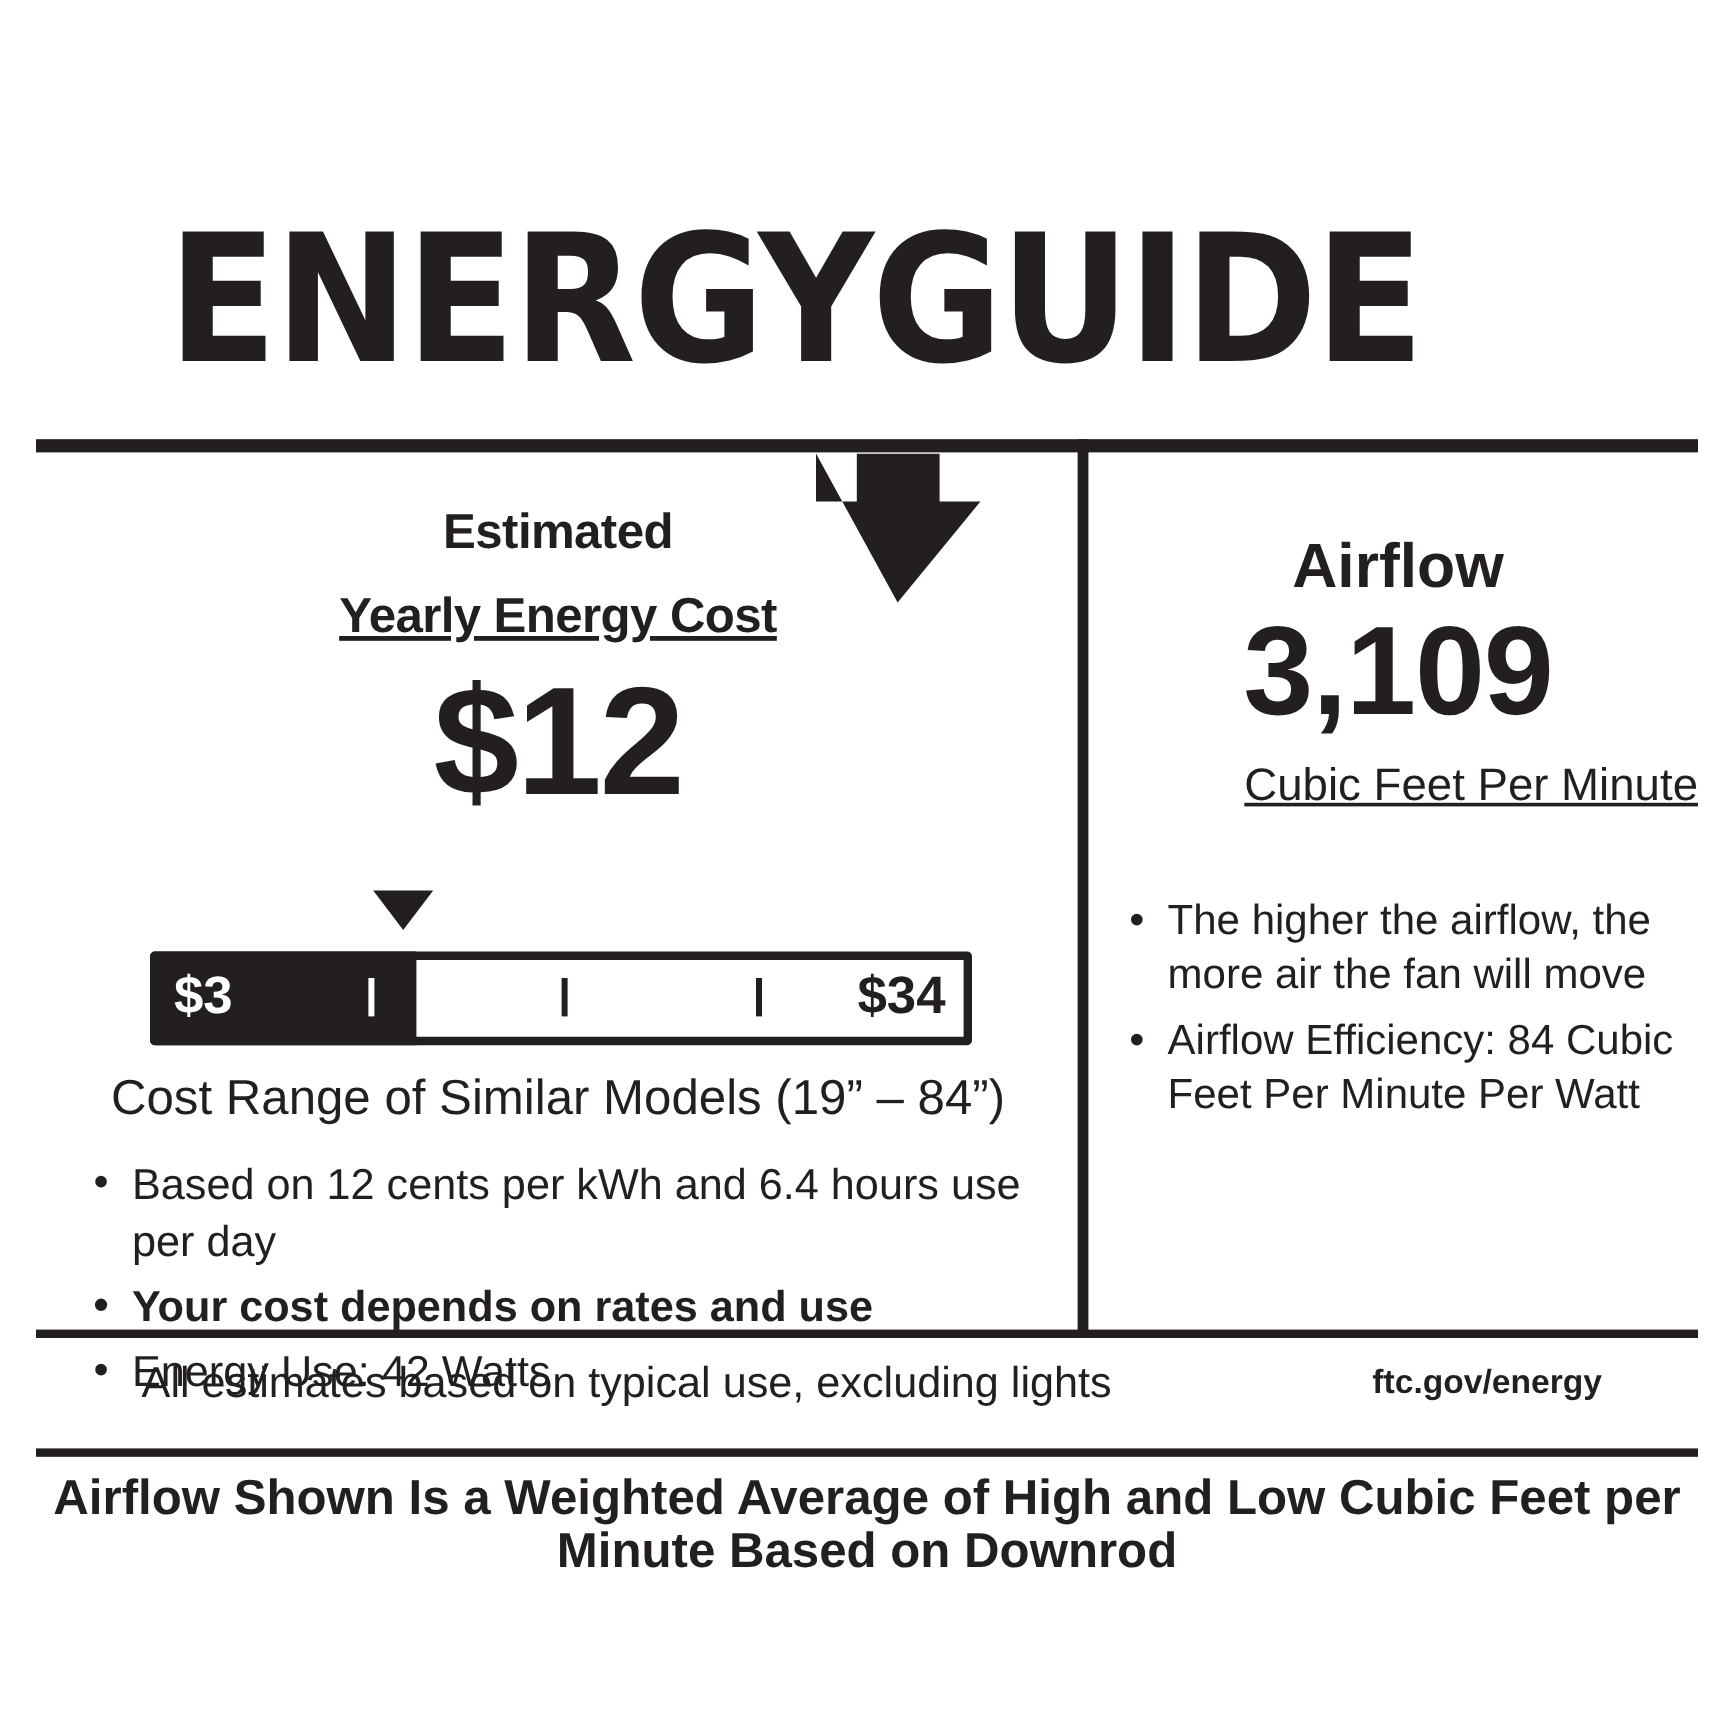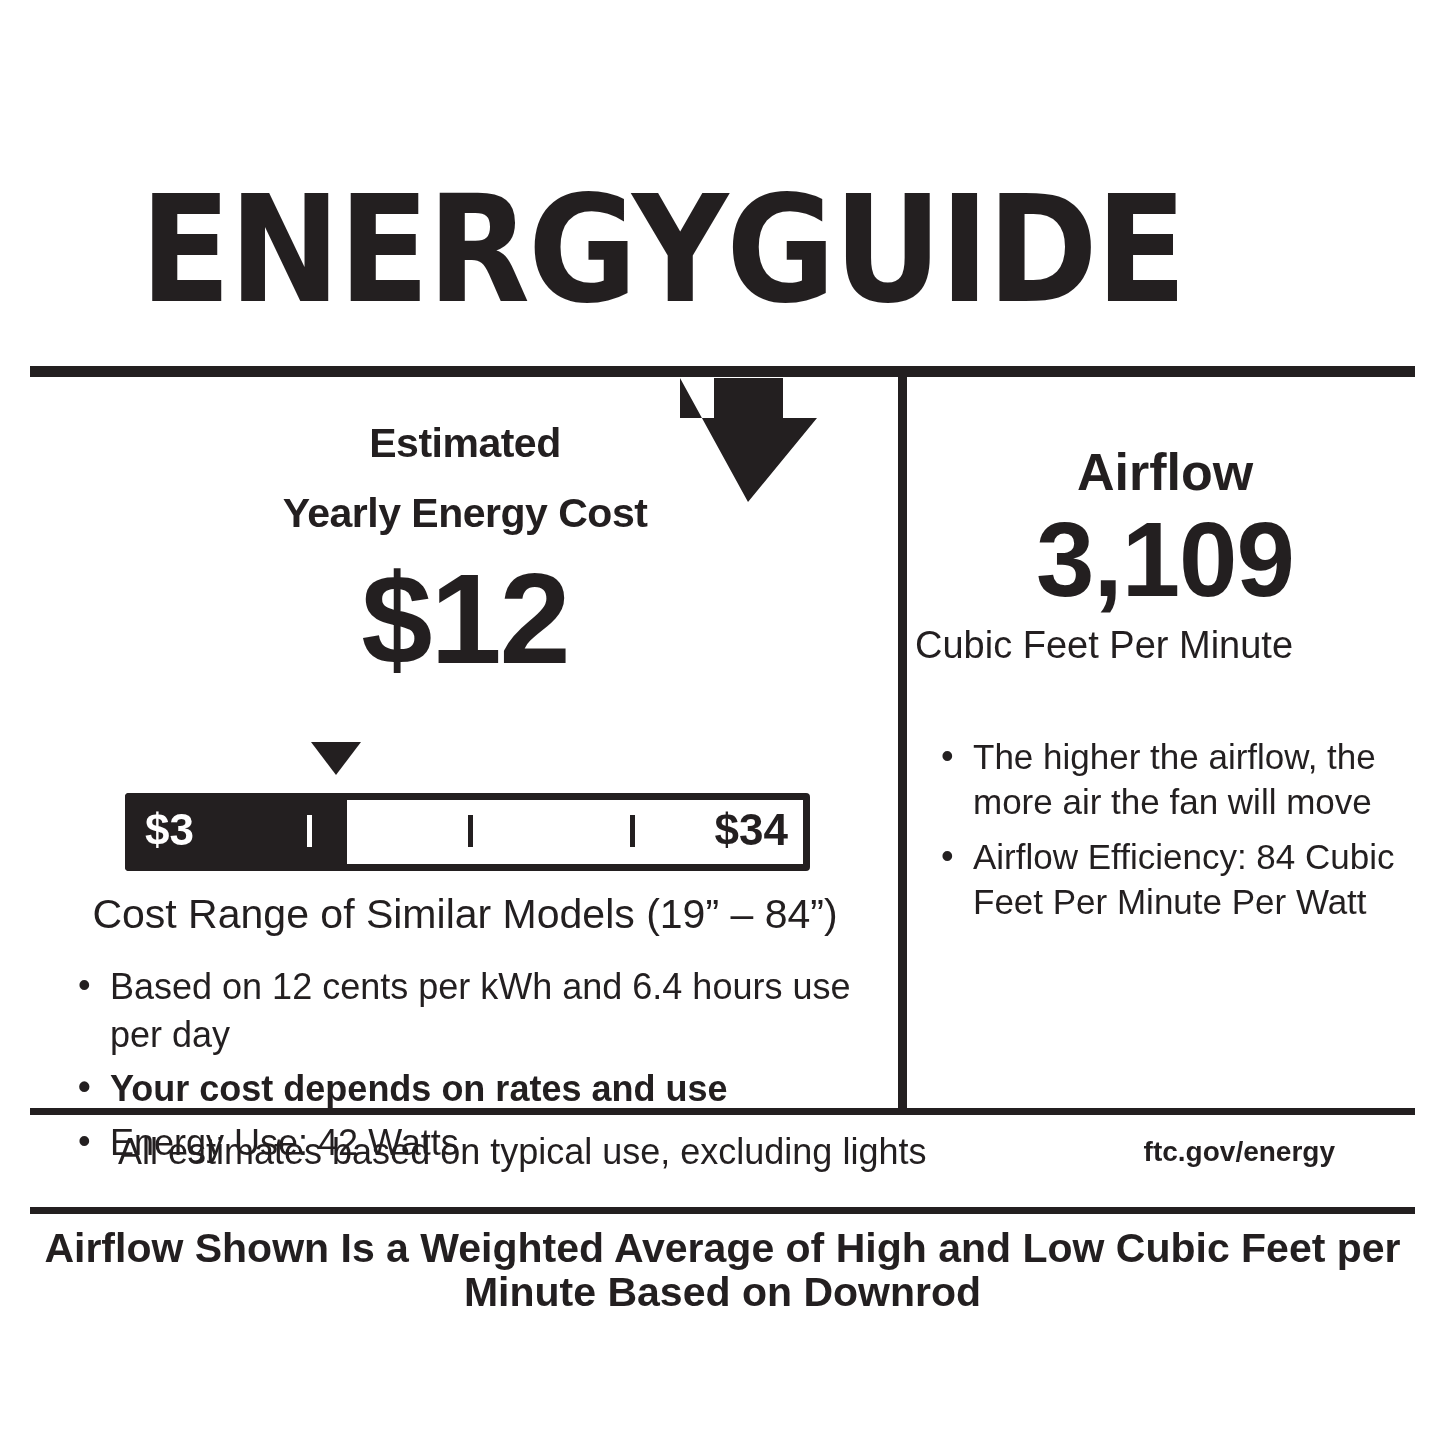--- a/index.html
+++ b/index.html
@@ -95,21 +95,21 @@
     width: 850px;
   }
   .est-line1, .est-line2 {
     text-align: center;
     font-size: 41px;
     font-weight: bold;
     line-height: 62px;
     letter-spacing: -0.5px;
   }
   .est-line1 { margin-top: 12px; }
-  .est-line2 { margin-top: 8px; }
+  .est-line2 { margin-top: 8px; text-decoration: underline; }
 
   .cost-value {
     text-align: center;
     font-size: 128px;
     font-weight: bold;
     line-height: 130px;
     margin-top: 10px;
     letter-spacing: -2px;
   }
 
@@ -230,24 +230,25 @@
   }
   .airflow-value {
     text-align: center;
     font-size: 105px;
     font-weight: bold;
     line-height: 112px;
     margin-top: 2px;
     letter-spacing: -1px;
   }
   .airflow-units {
-    text-align: left;
+    text-align: right;
     font-size: 38px;
     line-height: 46px;
-    margin-top: 6px;
+    margin-top: 16px;
+    text-decoration: underline;
   }
   .right-bullets {
     margin-top: 66px;
     padding-left: 18px;
   }
   .right-bullets .bullet {
     font-size: 35px;
     line-height: 45px;
     padding-left: 40px;
     margin-bottom: 10px;

